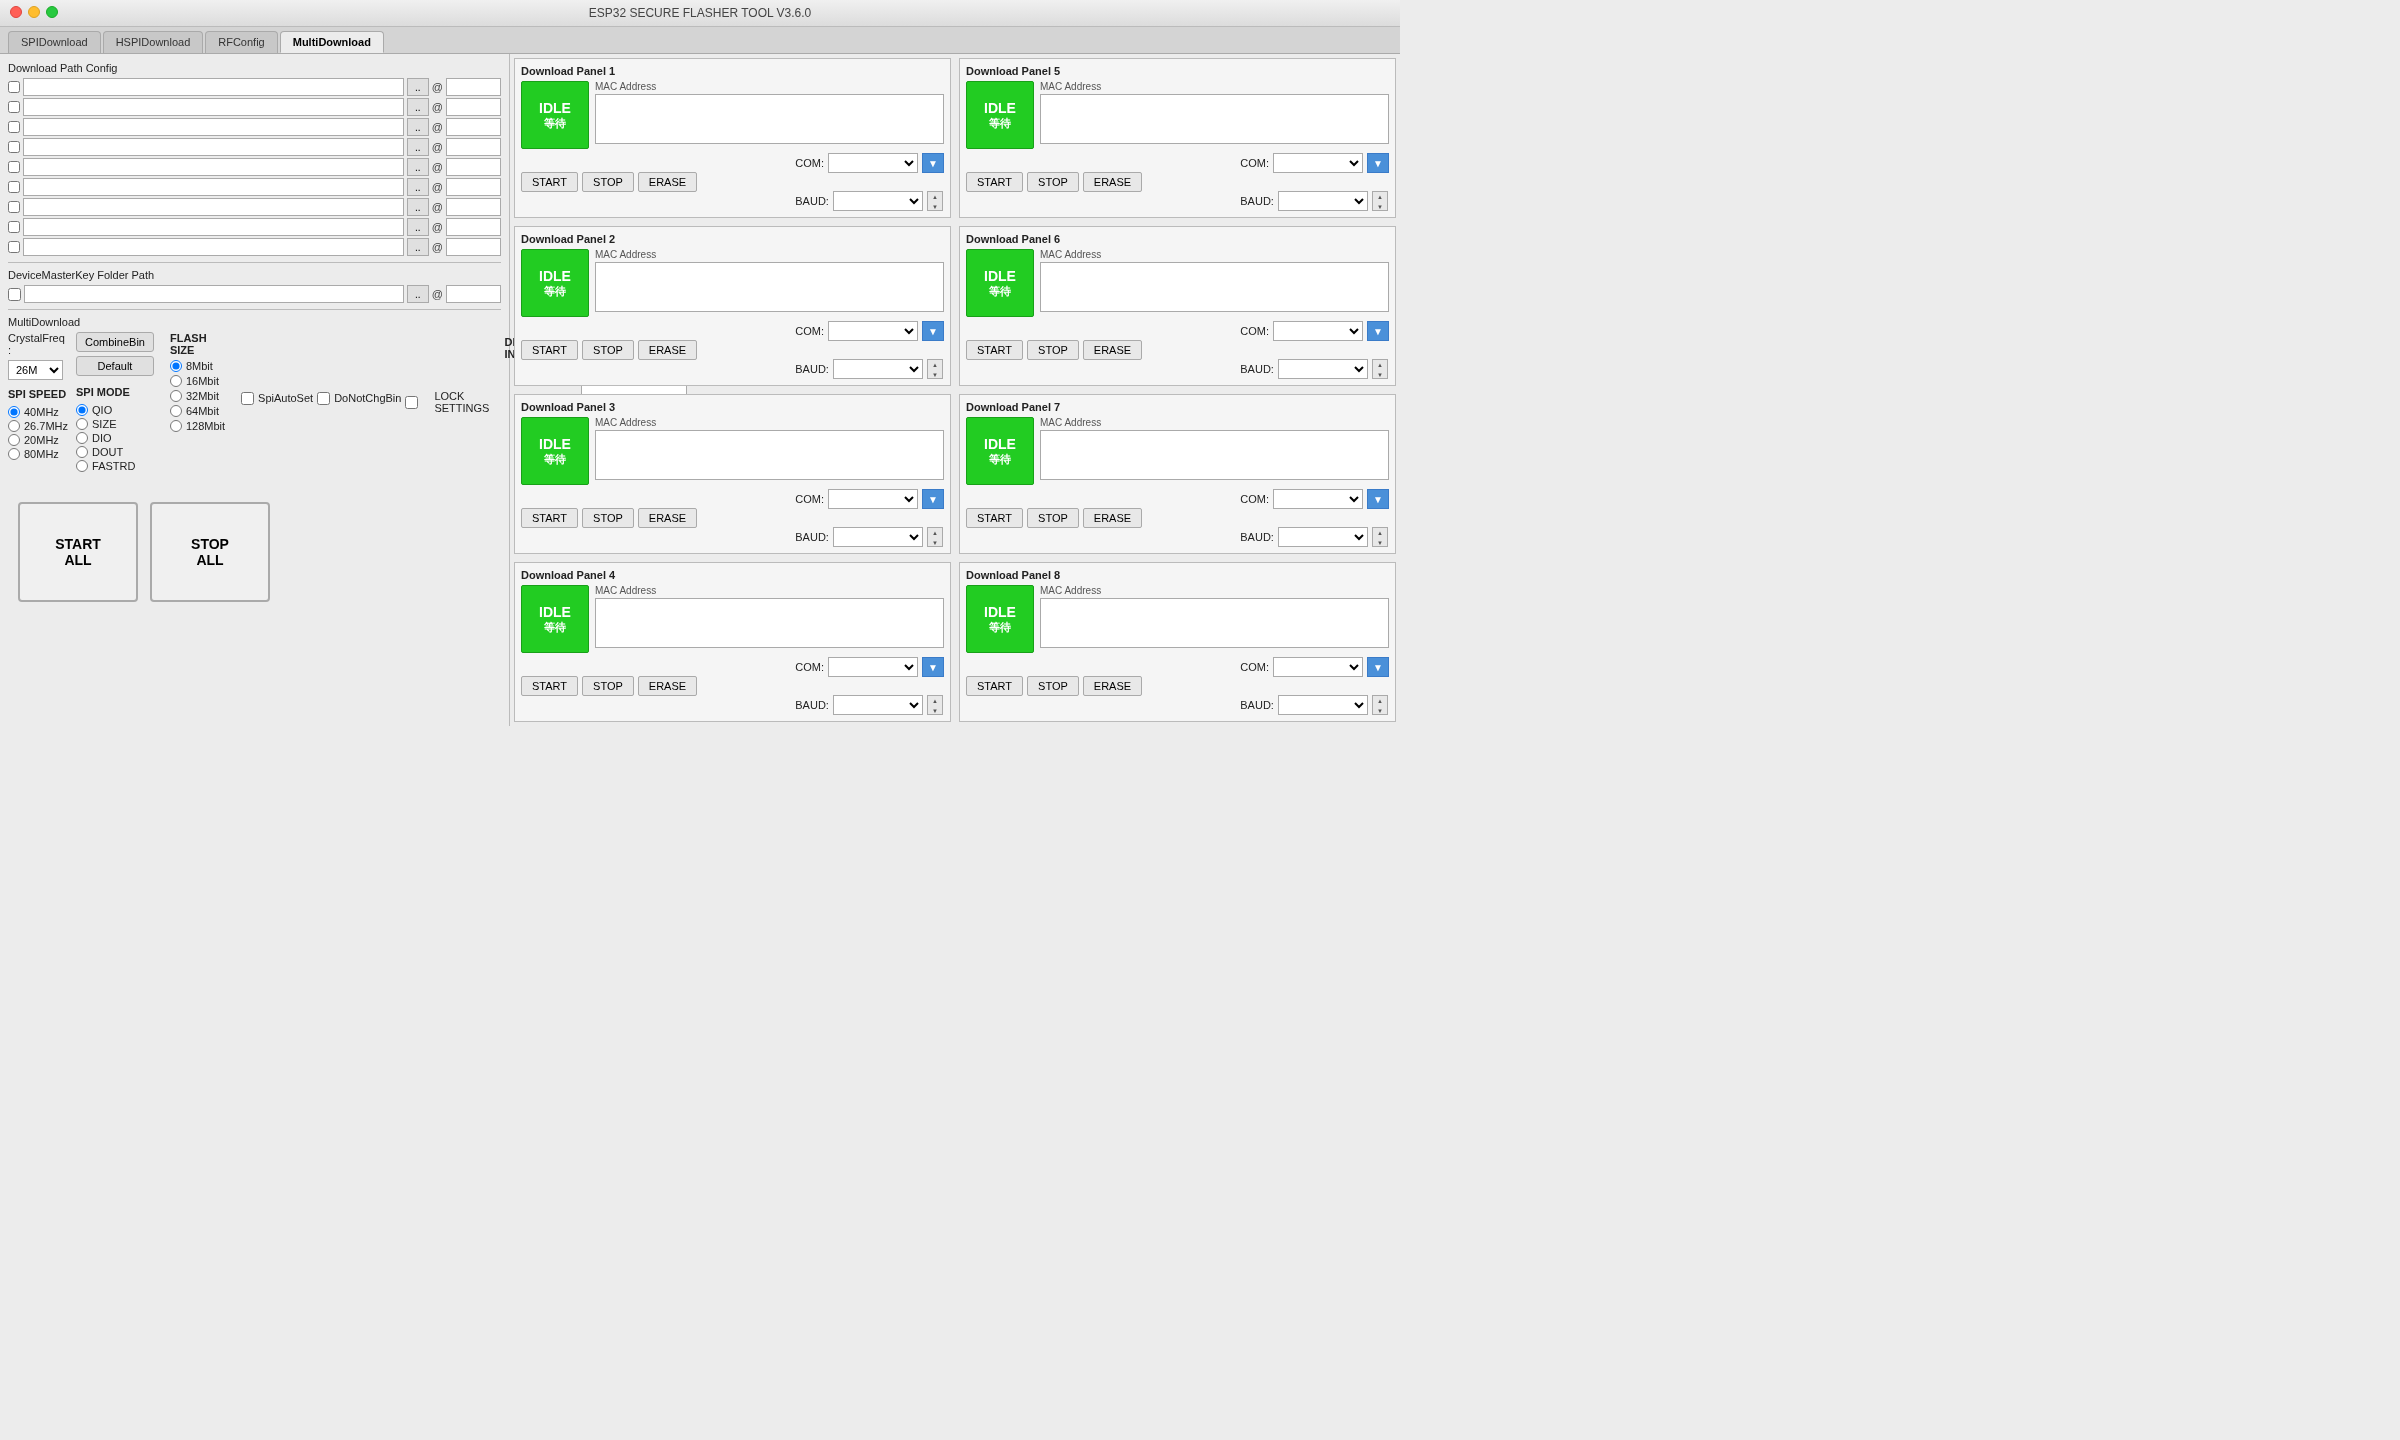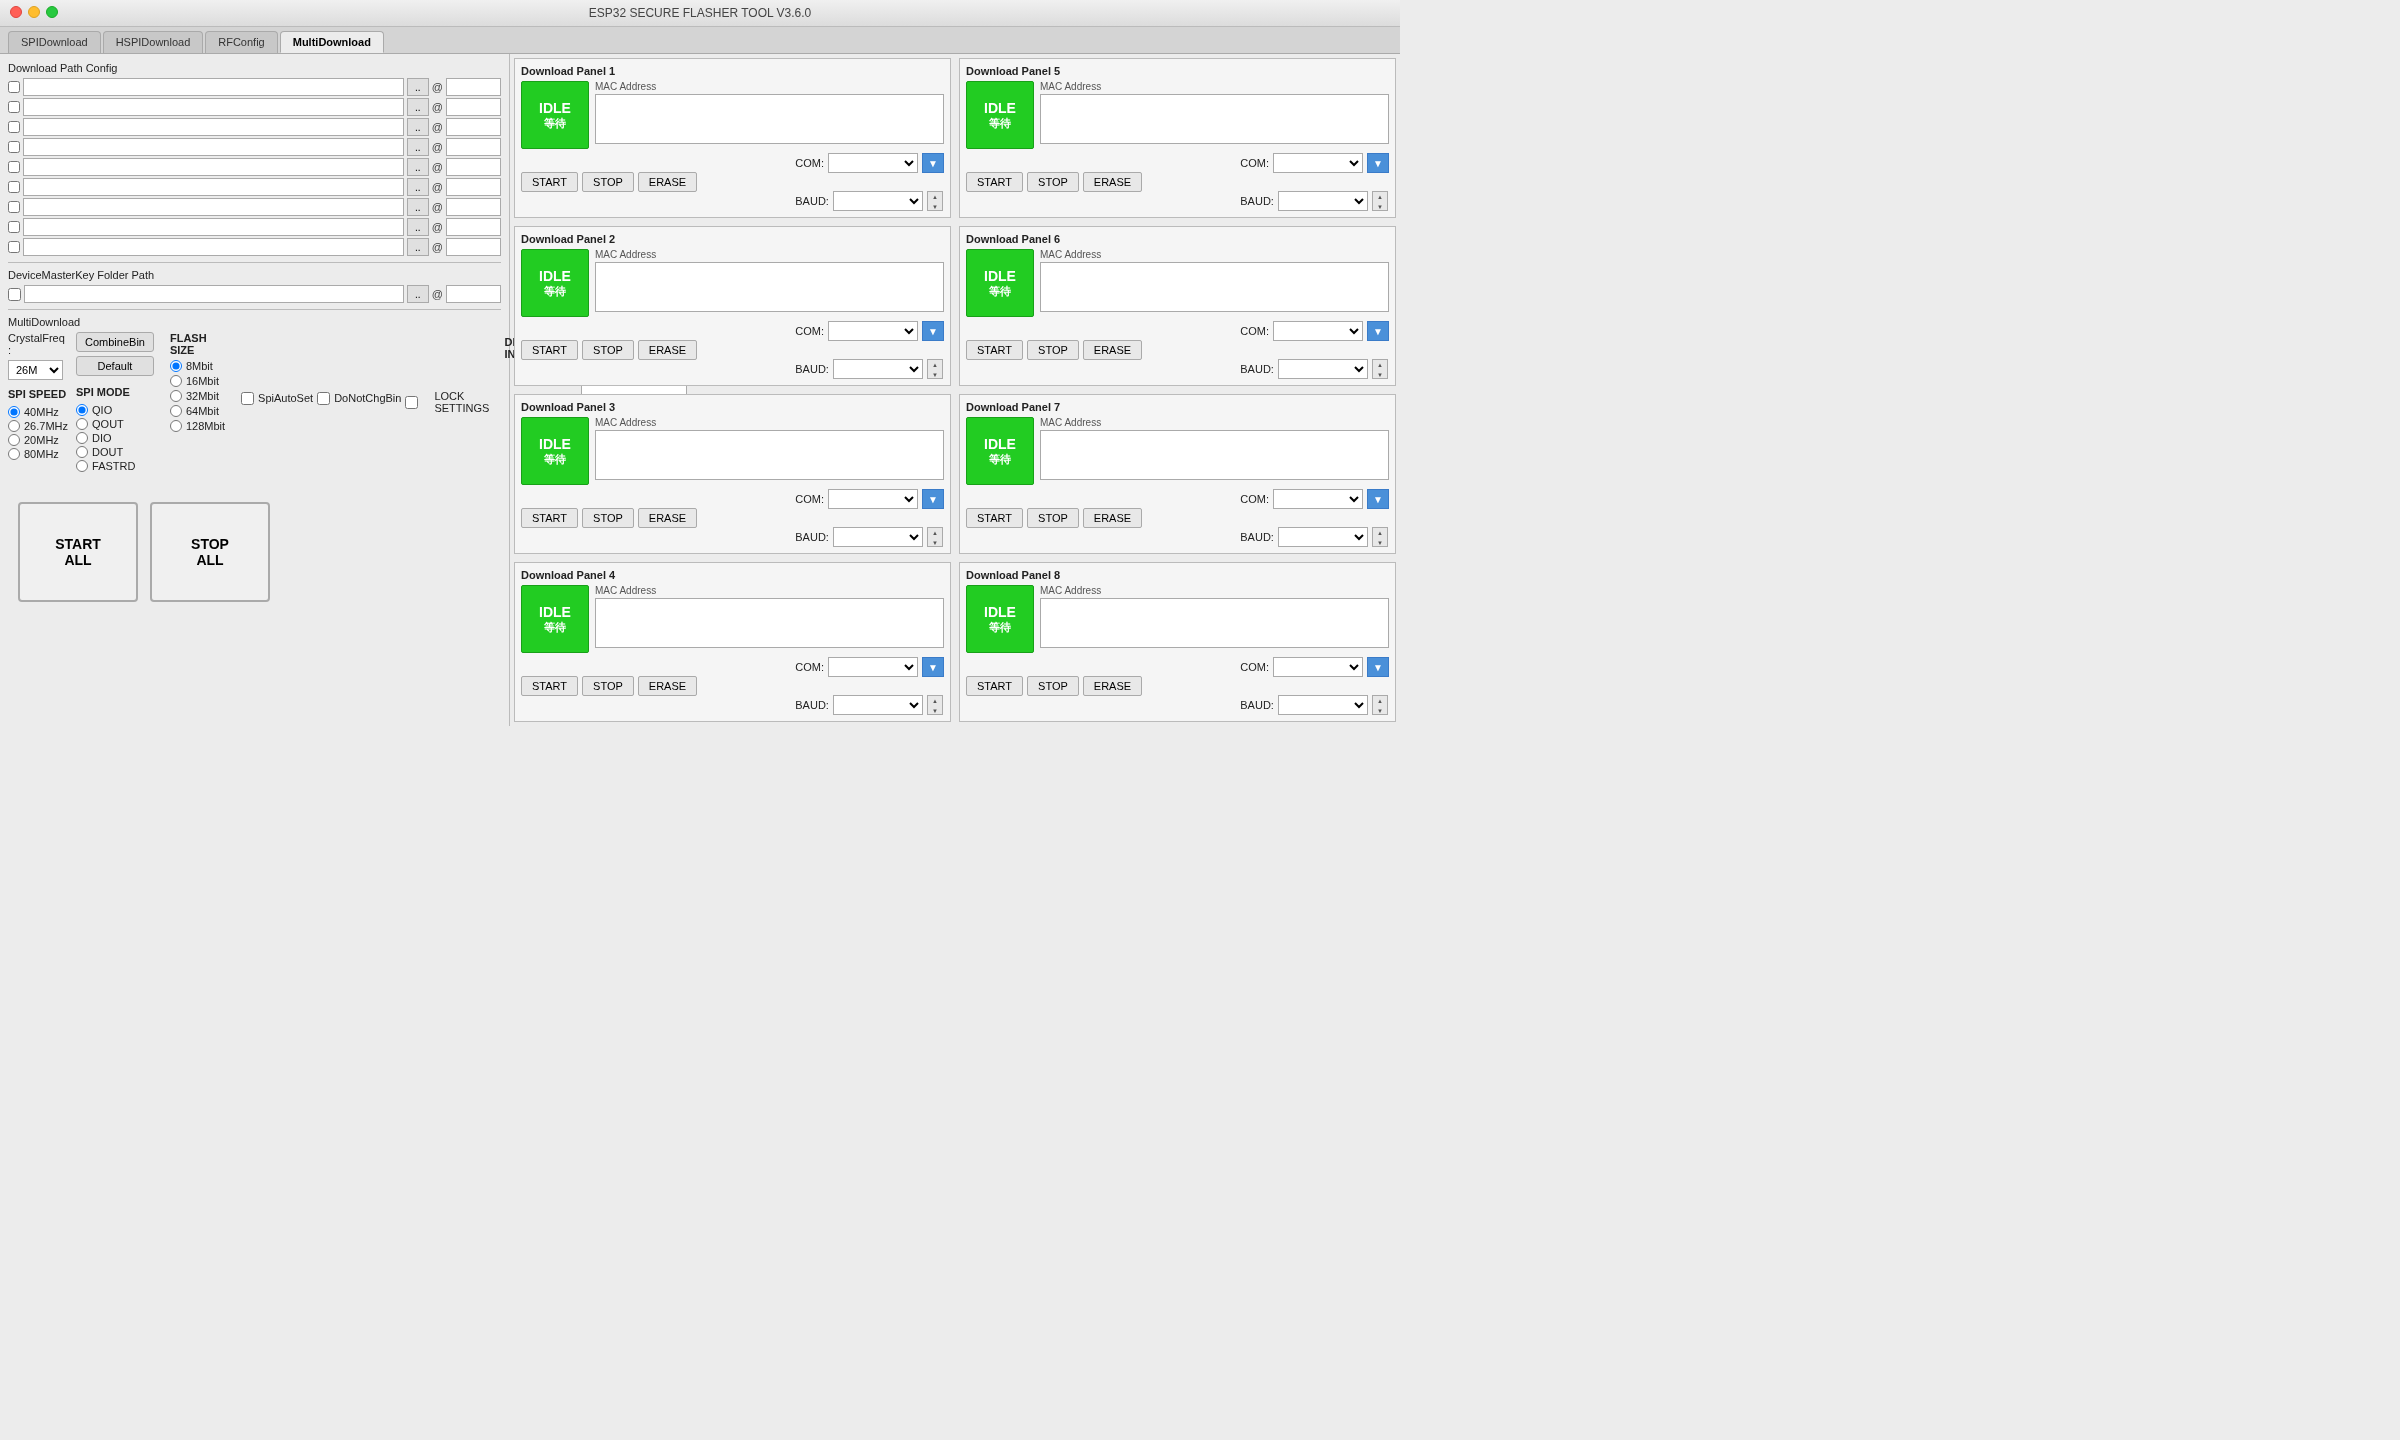--- a/index.html
+++ b/index.html
@@ -432,21 +432,21 @@
           <button class="combine-btn">CombineBin</button>
           <button class="default-btn">Default</button>
           <div class="spi-mode-label">SPI MODE</div>
           <div class="radio-group">
             <label class="radio-row">
               <input type="radio" name="spi_mode" checked="" style="">
               <span>QIO</span>
             </label>
             <label class="radio-row">
               <input type="radio" name="spi_mode" style="">
-              <span>QOUT</span>
+              <span>SIZE</span>
             </label>
             <label class="radio-row">
               <input type="radio" name="spi_mode" style="">
               <span>DIO</span>
             </label>
             <label class="radio-row">
               <input type="radio" name="spi_mode" style="">
               <span>DOUT</span>
             </label>
             <label class="radio-row">

